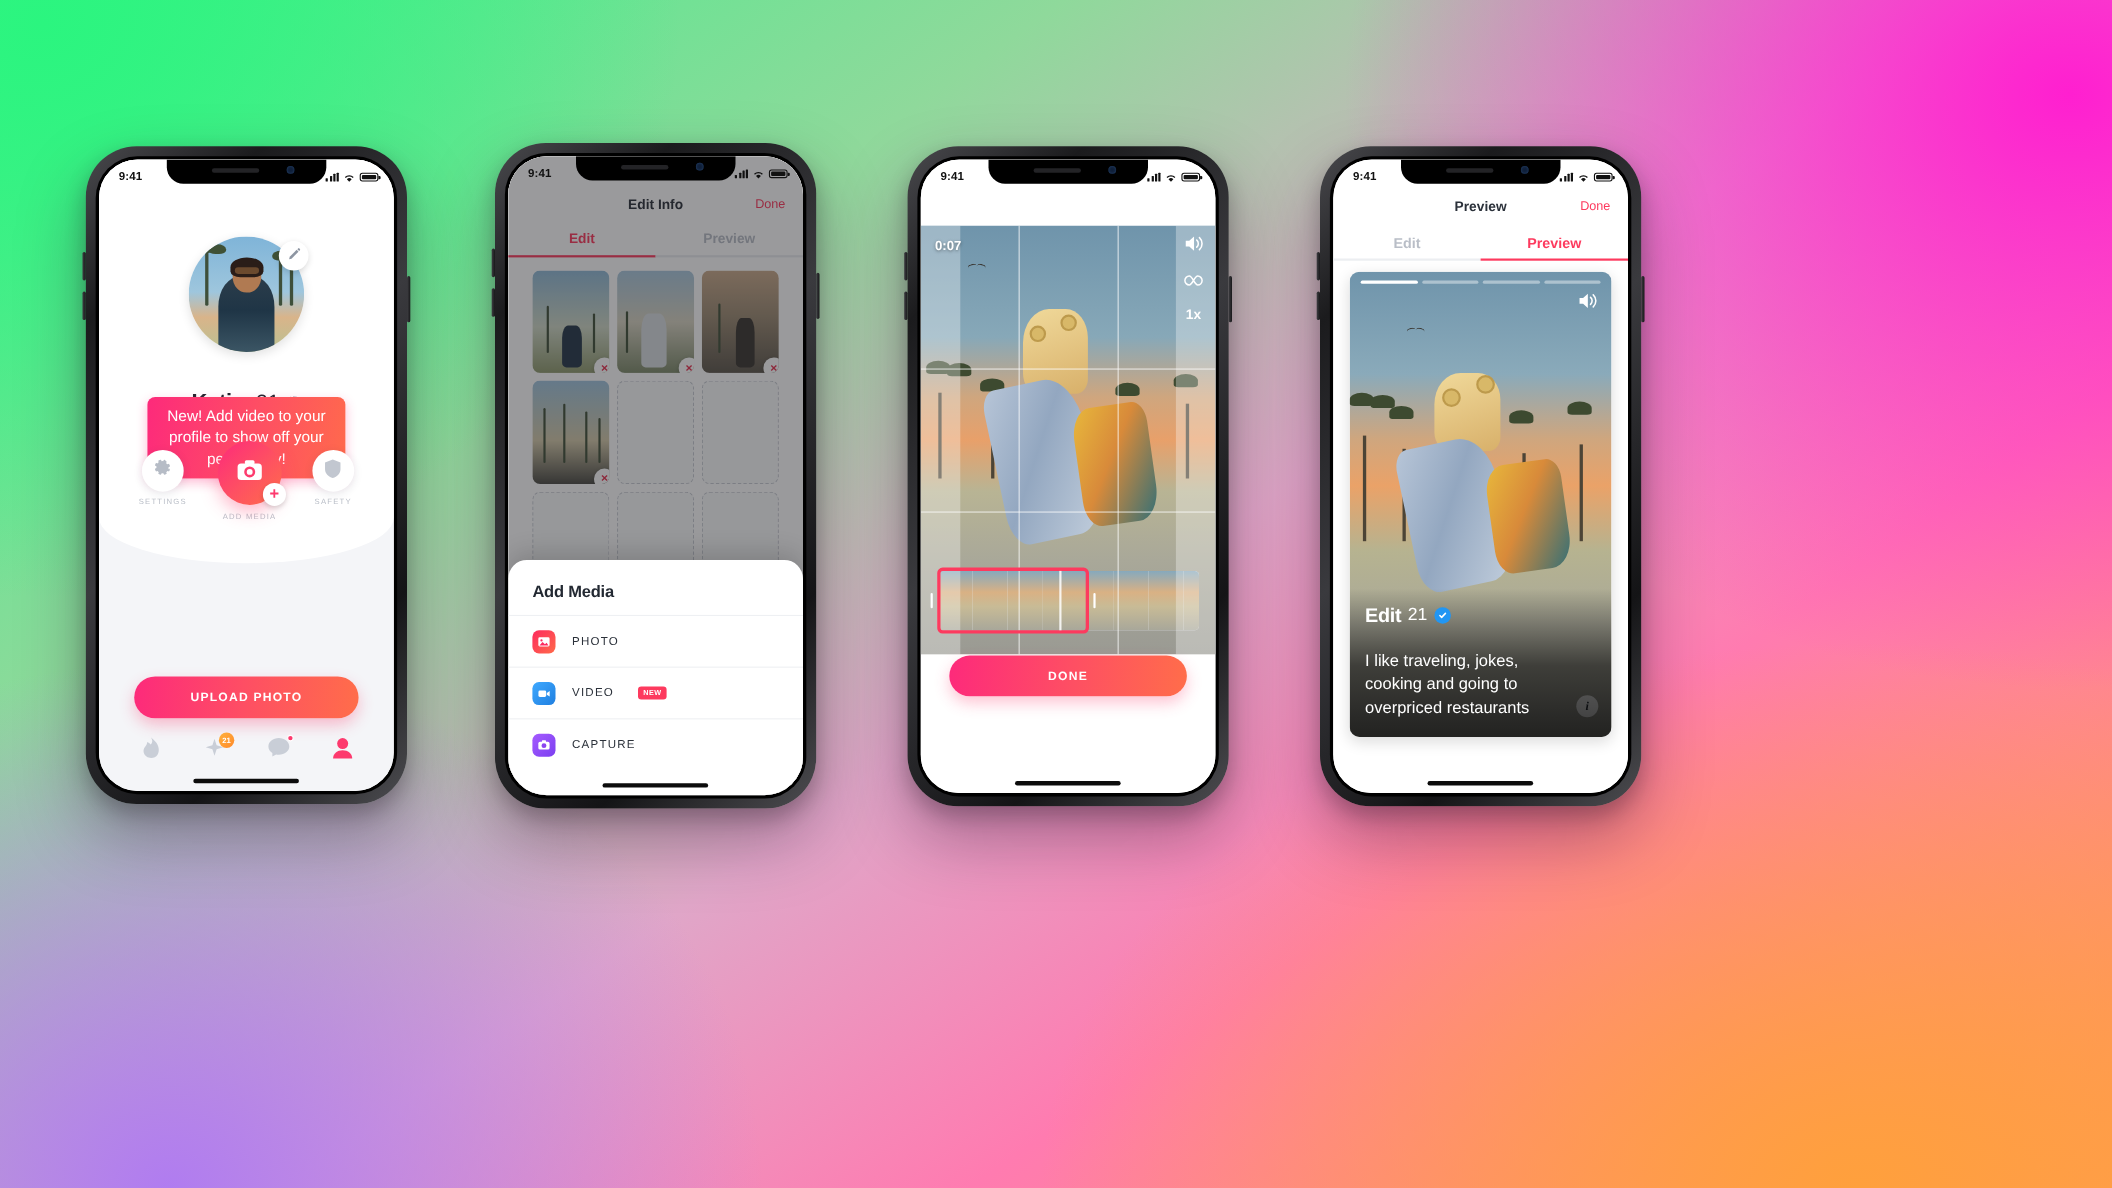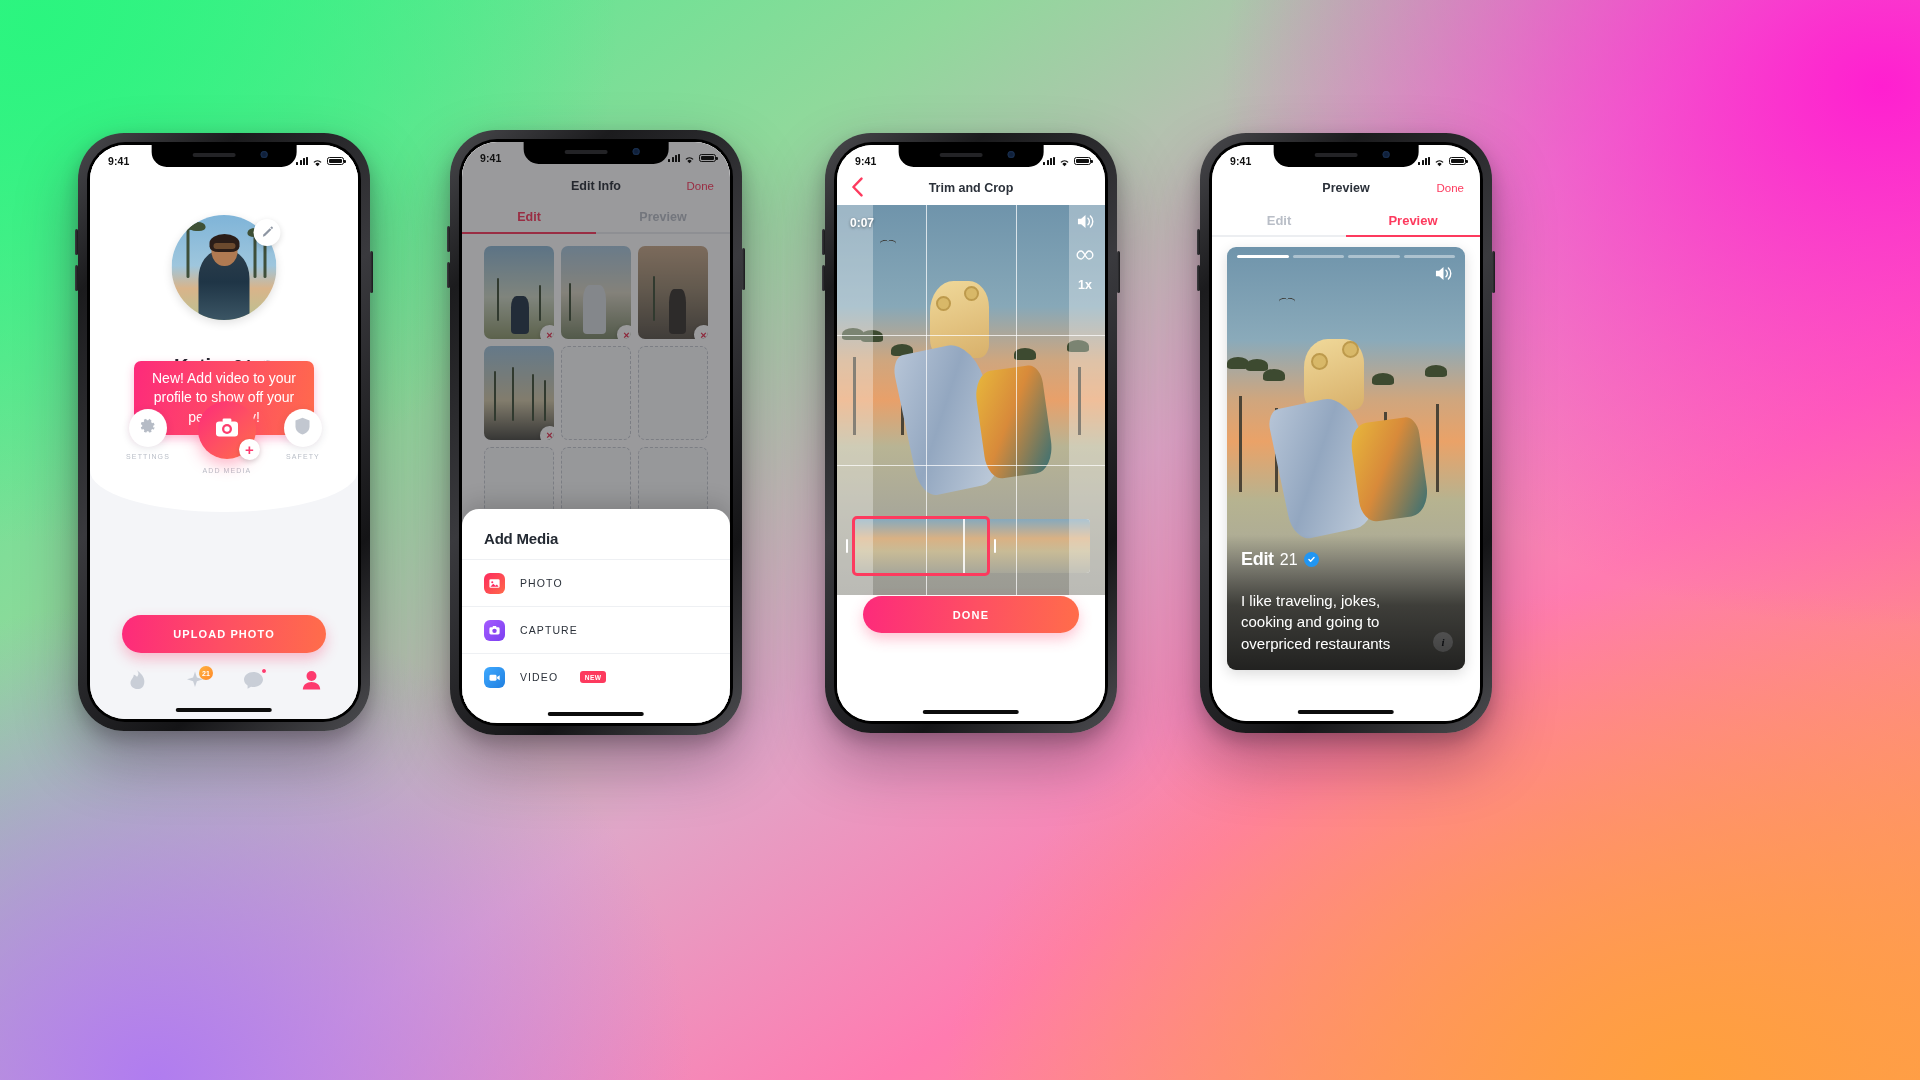--- a/index.html
+++ b/index.html
@@ -491,38 +491,38 @@
               <span class="ic photo">
                 <svg width="13" height="13" viewBox="0 0 14 14">
                     <rect x="1.5" y="2.5" width="11" height="9" rx="1.4" fill="#fff"></rect>
                     <circle cx="4.6" cy="5.6" r="1.1" fill="#fd2a5e"></circle>
                     <path d="M2.6 10.5 L5.6 7.2 L8 9.4 L9.6 8 L11.4 10.5Z" fill="#fd2a5e"></path>
                   </svg>
               </span>
               <span class="txt">PHOTO</span>
             </div>
             <div class="row">
+              <span class="ic video">
+                <svg width="13" height="13" viewBox="0 0 14 14">
+                    <rect x="1.6" y="4" width="7.6" height="6.4" rx="1.4" fill="#fff"></rect>
+                    <path d="M9.8 6.4 L12.6 4.6 v5.4 L9.8 8.2Z" fill="#fff"></path>
+                  </svg>
+              </span>
+              <span class="txt">VIDEO</span>
+              <span class="newtag">NEW</span>
+            </div>
+            <div class="row">
               <span class="ic capture">
                 <svg width="13" height="13" viewBox="0 0 14 14">
                     <rect x="1.5" y="3.6" width="11" height="7.6" rx="1.6" fill="#fff"></rect>
                     <rect x="5" y="2.2" width="4" height="2" rx=".7" fill="#fff"></rect>
                     <circle cx="7" cy="7.4" r="2.4" fill="#8b45f0"></circle>
                   </svg>
               </span>
               <span class="txt">CAPTURE</span>
-            </div>
-            <div class="row">
-              <span class="ic video">
-                <svg width="13" height="13" viewBox="0 0 14 14">
-                    <rect x="1.6" y="4" width="7.6" height="6.4" rx="1.4" fill="#fff"></rect>
-                    <path d="M9.8 6.4 L12.6 4.6 v5.4 L9.8 8.2Z" fill="#fff"></path>
-                  </svg>
-              </span>
-              <span class="txt">VIDEO</span>
-              <span class="newtag">NEW</span>
             </div>
           </div>
         </div>
         <div class="home-ind"></div>
       </div>
     </div>
   </div>
 
   <div class="phone" id="p3">
     <div class="sidebtn" style="left:-3px; top:96px; width:3px; height:26px;"></div>
@@ -547,28 +547,20 @@
               <svg width="11" height="8" viewBox="0 0 11 8">
                   <path d="M5.5 7.3 L3.3 4.9 a3.2 3.2 0 0 1 4.4 0 Z" fill="#111"></path>
                   <path d="M1.9 3.4 a5.2 5.2 0 0 1 7.2 0" stroke="#111" stroke-width="1.2" fill="none"></path>
                 </svg>
             </span>
             <span class="batt"></span>
           </span>
         </div>
 
         <div class="p3-body">
-          <div class="p3-head">
-            <span class="back">
-              <svg width="13" height="20" viewBox="0 0 13 20">
-                  <path d="M10.5 1.6 2.4 10 l8.1 8.4" stroke="#fd3a5e" stroke-width="2.4" fill="none" stroke-linecap="round" stroke-linejoin="round"></path>
-                </svg>
-            </span>
-            <span class="ttl">Trim and Crop</span>
-          </div>
 
           <div class="video-area">
             <div class="vid-bg"></div>
             <div class="vid-palms">
               <div class="pl" style="left:6%; height:78px;"></div>
                 <div class="plh" style="left:2%; top:-6px;"></div>
                 <div class="plh" style="left:9%; top:-4px;"></div>
               <div class="pl" style="left:24%; height:64px;"></div>
                 <div class="plh" style="left:20%; top:10px;"></div>
               <div class="pl" style="left:48%; height:72px;"></div>

